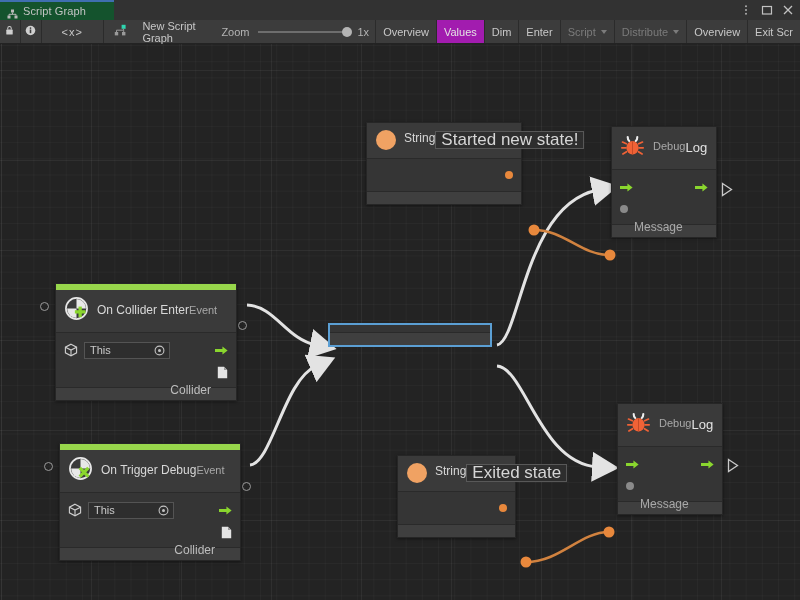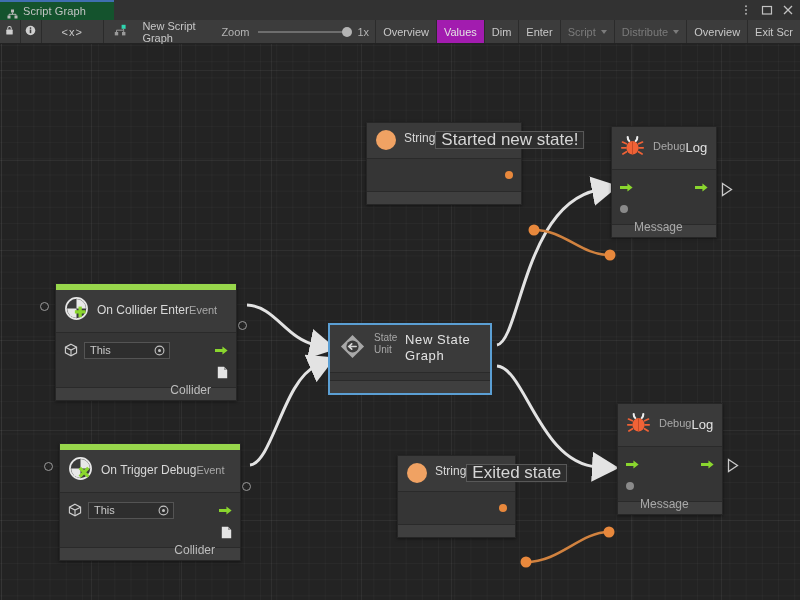--- a/index.html
+++ b/index.html
@@ -401,33 +401,20 @@
               <path d="M0.8 0.8 H7 L10.2 4 V12.2 H0.8 Z" fill="#e4e4e4"></path>
               <path d="M7 0.8 V4 H10.2" fill="#9b9b9b"></path>
             </svg>
           </span>
         </div>
       </div>
       <div class="foot"></div>
     </div>
 
     <div class="node selected" style="left:329px; top:280px; width:162px;">
-      <div class="head" style="padding:7px 8px 8px 9px;">
-        <span>
-          <svg viewBox="0 0 28 28" width="27" height="27">
-            <path d="M14 2 L26 14 L14 26 L2 14 Z" fill="#a8a8a8"></path>
-            <circle cx="14" cy="14" r="6.3" fill="#3a3a3a"></circle>
-            <path d="M17.8 14 H10.6 M13.2 11.2 L10.2 14 L13.2 16.8" stroke="#d6d6d6" stroke-width="1.7" fill="none" stroke-linecap="round"></path>
-          </svg>
-        </span>
-        <span class="titles">
-          <span class="t-small">State Unit</span>
-          <span class="t-big">New  State  Graph</span>
-        </span>
-      </div>
       <div class="body" style="padding:4px 0 3px 0;">
       </div>
       <div class="foot"></div>
     </div>
 
     <div class="node" style="left:366px; top:78px; width:156px;">
       <div class="head" style="padding:7px 8px 8px 9px; align-items:center;">
         <span class="dot-orange-big"></span>
         <span class="titles">
           <span class="t-main" style="margin-bottom:2px;">String</span>

